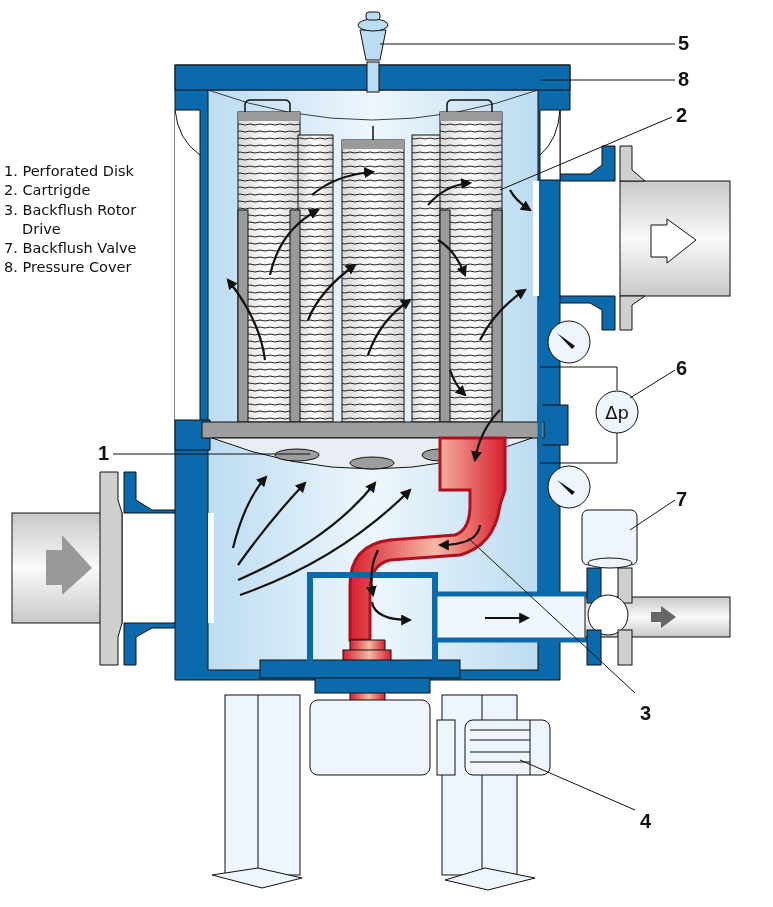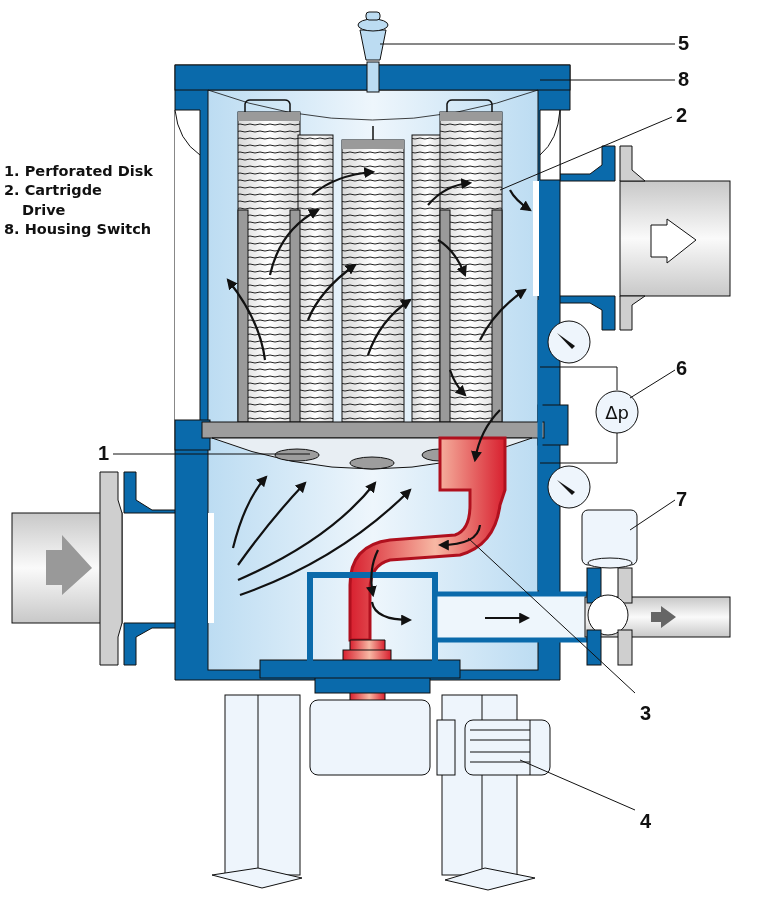--- a/index.html
+++ b/index.html
@@ -1,19 +1,19 @@
 <!DOCTYPE html>
 <html><head>
 <meta charset="utf-8">
 <style>
   html, body { margin:0; padding:0; background:#ffffff; }
   body { width:773px; height:907px; position:relative; overflow:hidden; font-family:"DejaVu Sans", sans-serif; }
   #diagram { position:absolute; left:0; top:0; }
   .legend { position:absolute; left:4px; top:162px; font-family:"DejaVu Sans", sans-serif; font-size:14.5px; line-height:19.3px; color:#111; }
-  .legend div { white-space:nowrap;font-weight:bold; }
+  .legend div { white-space:nowrap; }
   .legend .cont { padding-left:18px; }
   .callout { position:absolute; font-family:"Liberation Sans", sans-serif; font-weight:bold; font-size:20px; color:#111; }
 </style>
 </head>
 <body>
 
 <svg id="diagram" width="773" height="907" viewBox="0 0 773 907">
   <defs>
     <linearGradient id="pipeGrad" x1="0" y1="0" x2="0" y2="1">
       <stop offset="0" stop-color="#c8c8c8"></stop>
@@ -207,22 +207,24 @@
     <line x1="468" y1="538" x2="635" y2="693"></line>
     <line x1="520" y1="760" x2="635" y2="810"></line>
     <line x1="630" y1="398" x2="675" y2="370"></line>
     <line x1="630" y1="530" x2="675" y2="500"></line>
   </g>
 </svg>
 
 <div class="legend">
   <div><span>1.</span> <span>Perforated Disk</span></div>
   <div><span>2.</span> <span>Cartrigde</span></div>
+  <div><span>3.</span> <span>Backflush Rotor</span></div>
   <div class="cont">Drive</div>
-  <div><span>8.</span> <span>Housing Switch</span></div>
+  <div><span>7.</span> <span>Backflush Valve</span></div>
+  <div><span>8.</span> <span>Pressure Cover</span></div>
 </div>
 
 <div class="callout" style="left:678px;top:32px;">5</div>
 <div class="callout" style="left:678px;top:68px;">8</div>
 <div class="callout" style="left:676px;top:104px;">2</div>
 <div class="callout" style="left:676px;top:357px;">6</div>
 <div class="callout" style="left:98px;top:442px;">1</div>
 <div class="callout" style="left:676px;top:488px;">7</div>
 <div class="callout" style="left:640px;top:702px;">3</div>
 <div class="callout" style="left:640px;top:810px;">4</div>

